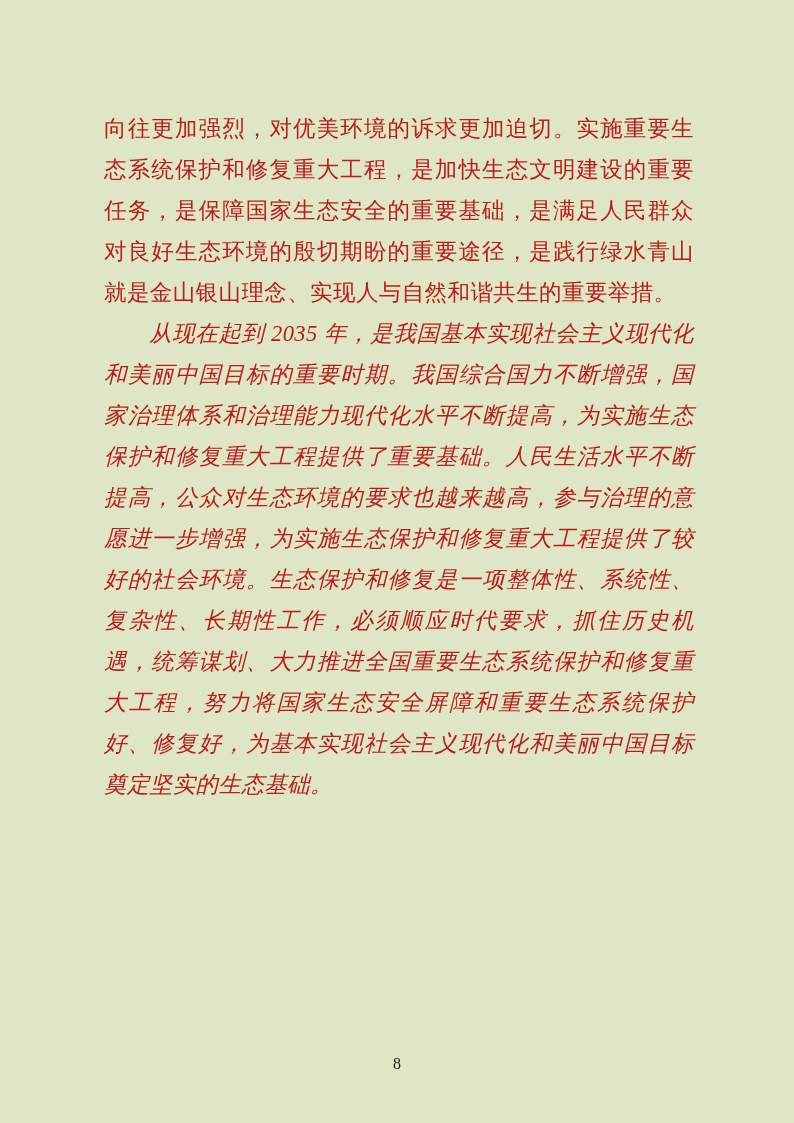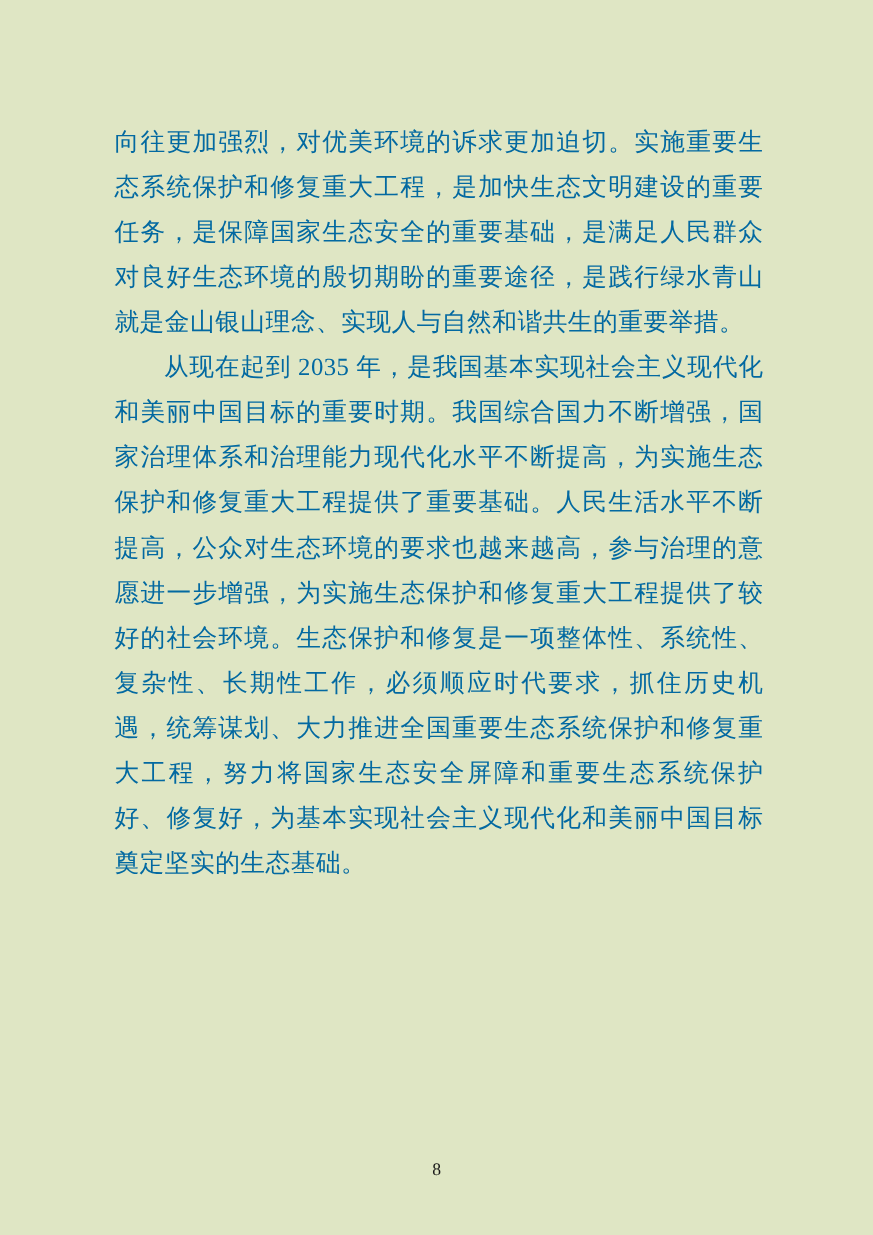--- a/index.html
+++ b/index.html
@@ -22,29 +22,30 @@
   }
   .content {
     position: absolute;
     left: 104px;
     top: 108px;
     width: 590px;
   }
   .para {
     font-size: 22.5px;
     line-height: 41px;
-    color: #0369a1;
+    color: #b91c1c;
     text-align: justify;
     text-justify: inter-ideograph;
     letter-spacing: 0.4px;
     margin: 0 0 0 0;
     font-family: "Liberation Serif", "DejaVu Serif", serif;
   }
   .para.indent {
     text-indent: 45px;
+    font-style: italic;
   }
   .page-number {
     position: absolute;
     left: 0;
     right: 0;
     top: 1055px;
     text-align: center;
     font-size: 16px;
     color: #1a1a1a;
     font-family: "Liberation Serif", "DejaVu Serif", serif;

